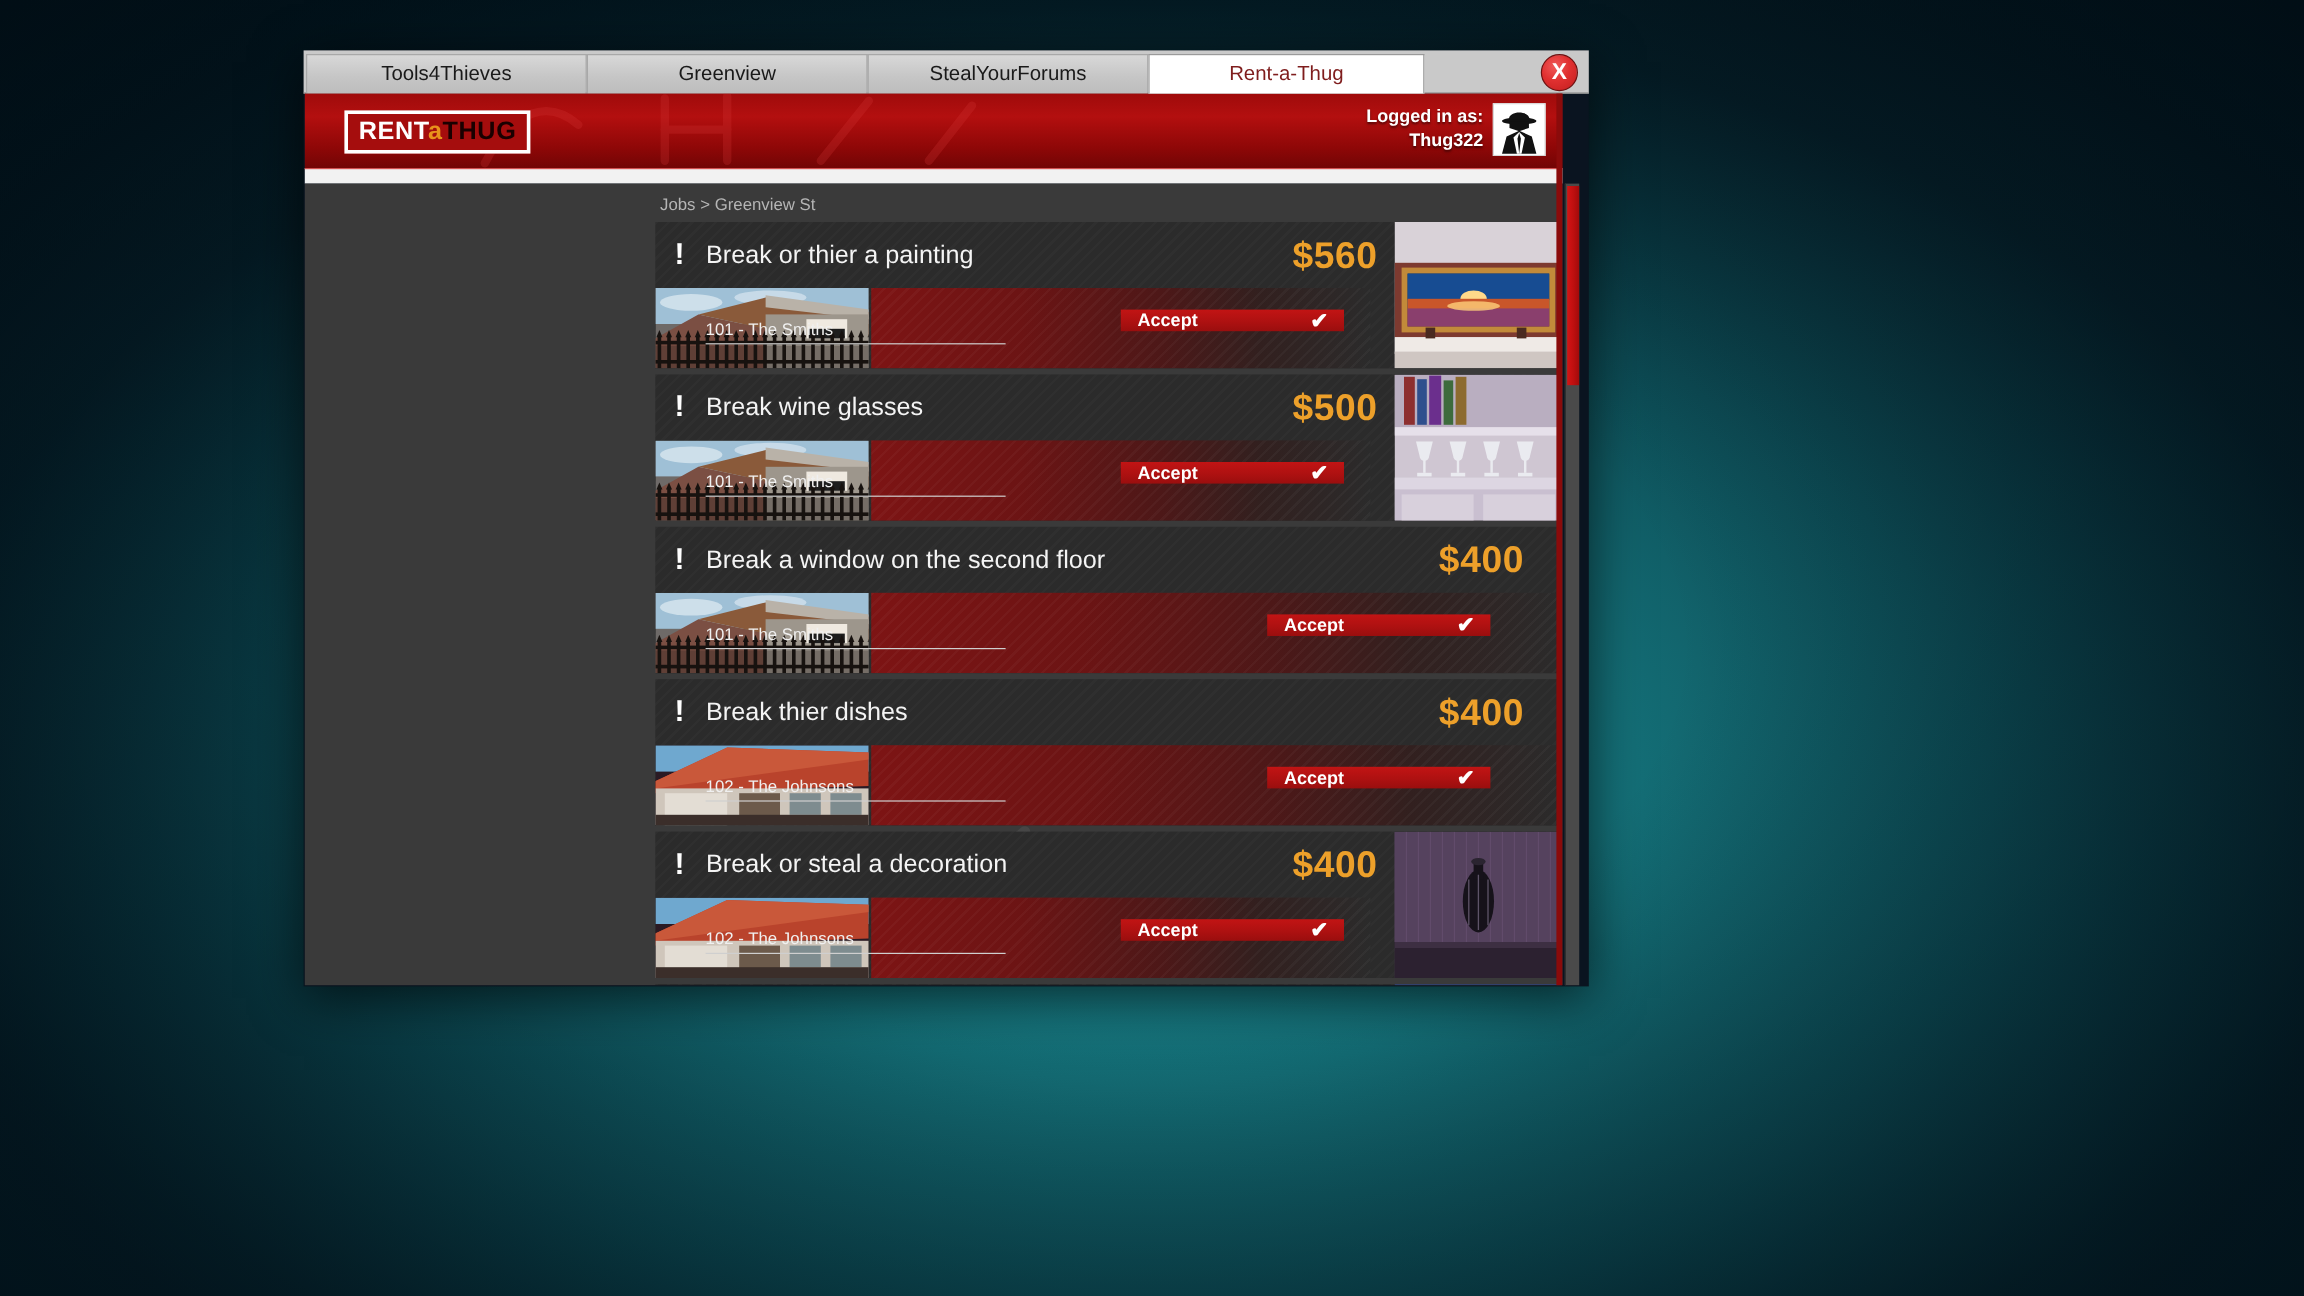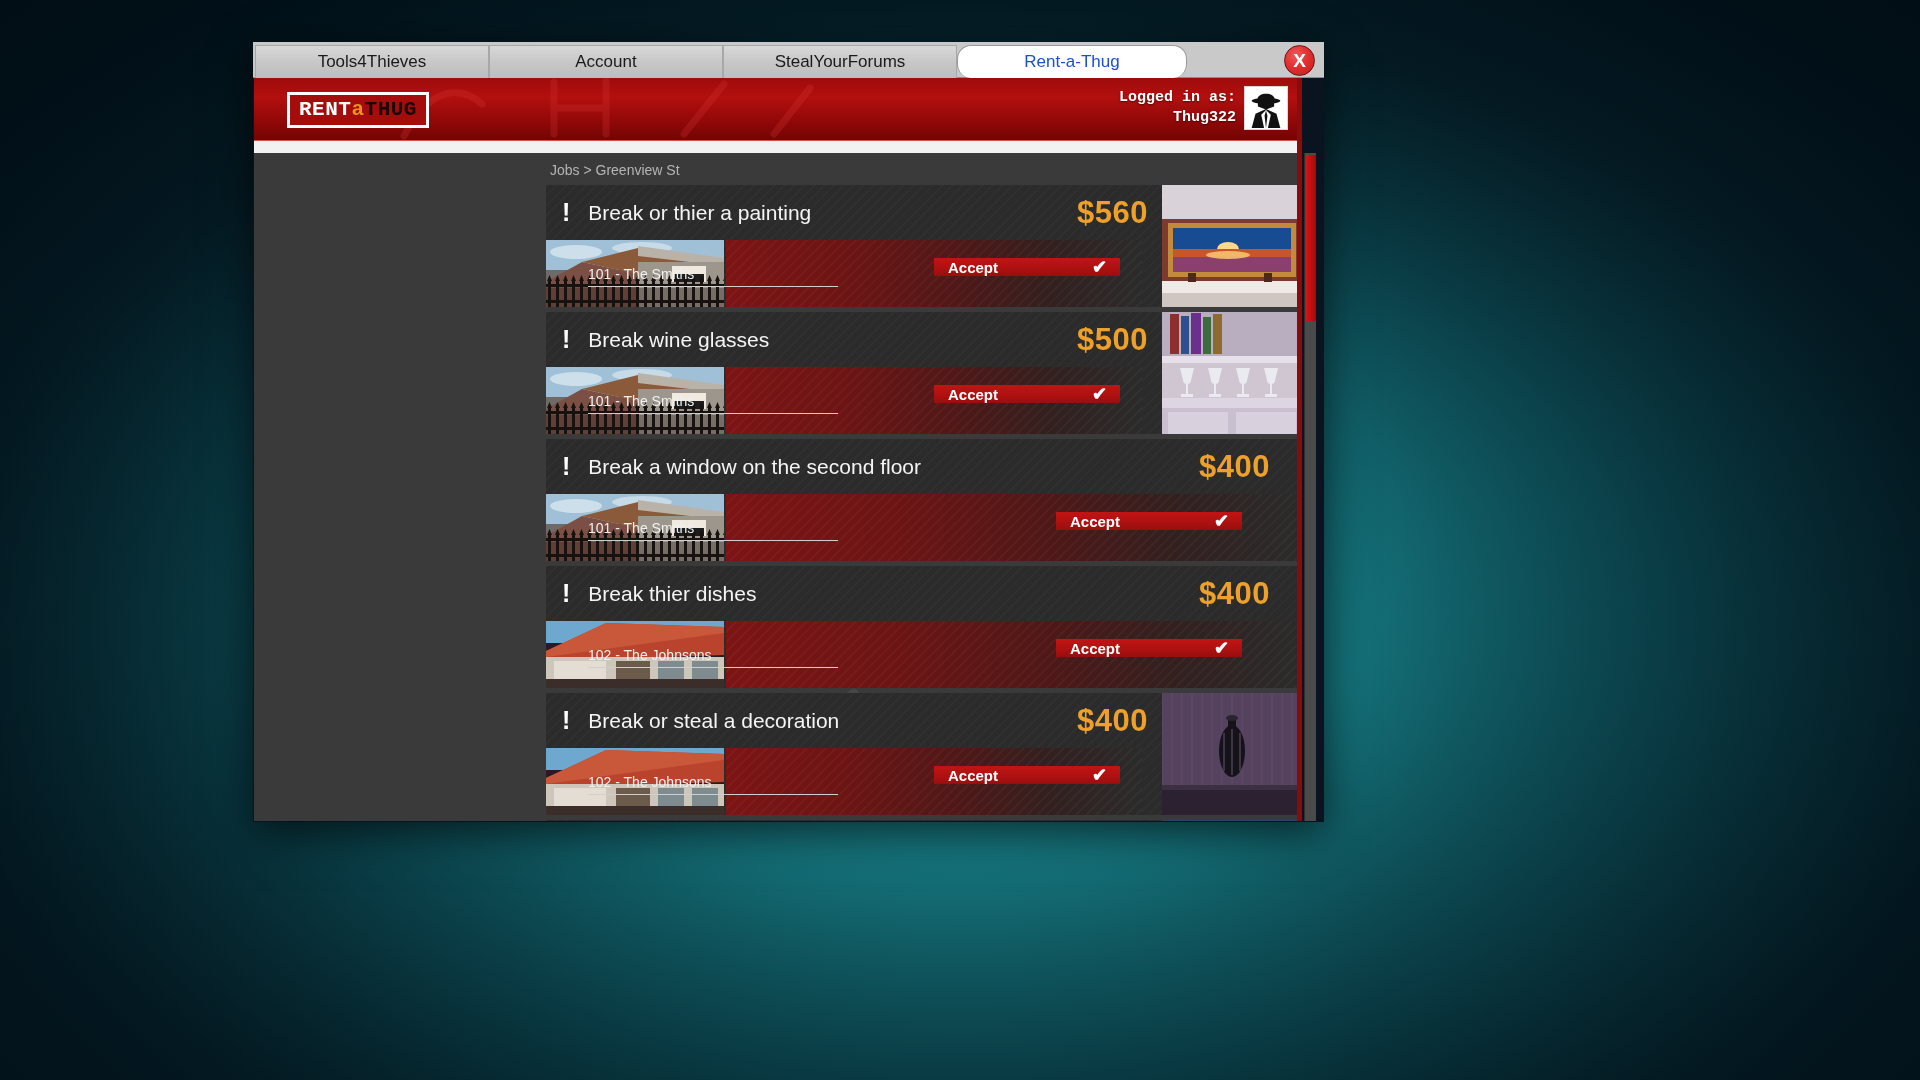--- a/index.html
+++ b/index.html
@@ -52,22 +52,21 @@
     display: flex; align-items: center; justify-content: center;
     font-size: 17px; color: #1a1a1a;
     font-family: "Liberation Sans", sans-serif;
     cursor: pointer;
     user-select: none;
   }
   .tab.active {
     background: #ffffff;
     border-color: #9a9a9a;
     z-index: 3;
-    color: #1d4ed8;
-    border-radius: 14px;
+    color: #7f1d1d;
   }
 
   
   #close-button {
     position: absolute;
     right: 9px; top: 3px;
     width: 31px; height: 31px;
     border-radius: 50%;
     background: radial-gradient(circle at 38% 32%, #f05a5a 0%, #e03030 45%, #c21d1d 100%);
     border: 1px solid #6e1111;
@@ -77,21 +76,20 @@
     cursor: pointer; z-index: 6;
     line-height: 1;
   }
 
   
   #site-header {
     position: absolute; left: 1px; top: 36px;
     width: 1048px; height: 64px;
     background: linear-gradient(to bottom, #9f0b0b 0%, #b30f0f 30%, #8d0707 72%, #6e0505 100%);
     overflow: hidden;
-    font-family: Liberation Mono, monospace;
   }
   #header-graffiti {
     position: absolute; inset: 0;
     opacity: 0.45;
     pointer-events: none;
   }
   #logo {
     position: absolute; left: 33px; top: 14px;
     padding: 4px 9px 5px 9px;
     border: 3px solid #ffffff;
@@ -305,21 +303,21 @@
 <div id="desktop">
   <div id="desktop-vignette"></div>
 
   <div id="window">
 
     <div id="tabbar">
       <div class="tab" id="tab0" style="left: 2px; width: 234px;">
         <span>Tools4Thieves</span>
       </div>
       <div class="tab" id="tab1" style="left: 236px; width: 234px;">
-        <span>Account</span>
+        <span>Greenview</span>
       </div>
       <div class="tab" id="tab2" style="left: 470px; width: 234px;">
         <span>StealYourForums</span>
       </div>
       <div class="tab active" id="tab3" style="left: 704px; width: 230px;">
         <span>Rent-a-Thug</span>
       </div>
     </div>
 
     <div id="close-button">

